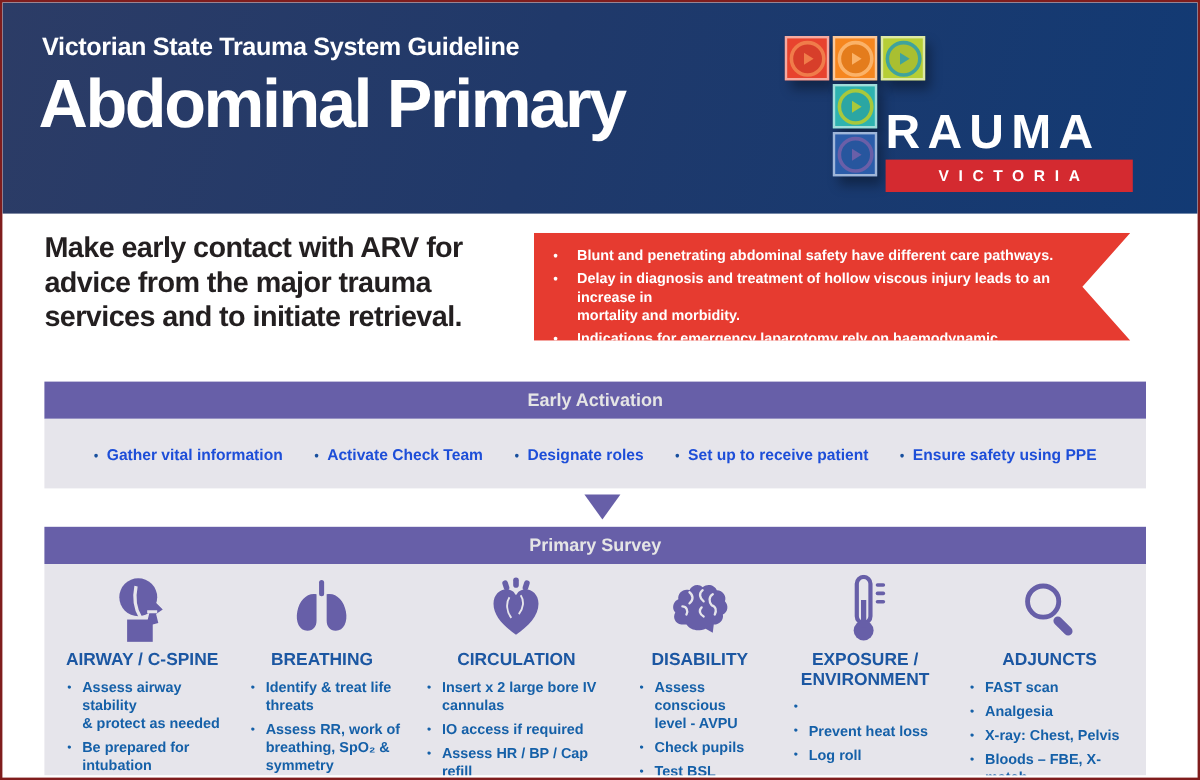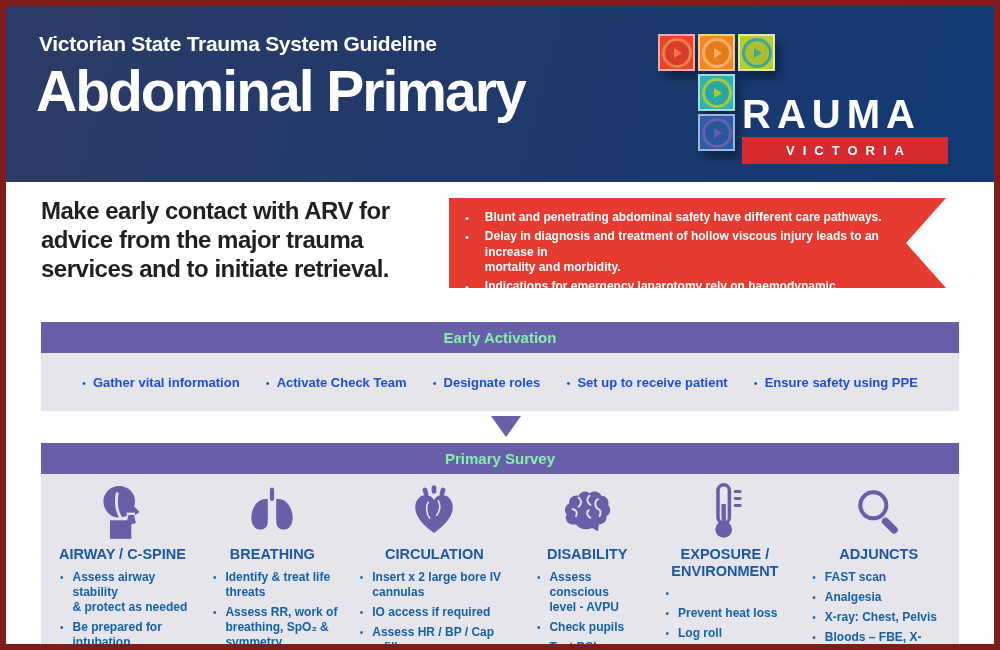--- a/index.html
+++ b/index.html
@@ -1,18 +1,18 @@
 <!DOCTYPE html>
 <html><head>
 <meta charset="utf-8">
 <style>
   html,body{margin:0;padding:0;background:#fff;}
   .page{
     position:relative;width:1000px;height:650px;overflow:hidden;
-    box-sizing:border-box;border:6px solid #7f1d1d;background:#fff;
+    box-sizing:border-box;border:2px solid #7f1d1d;background:#fff;
     font-family:"Liberation Sans","DejaVu Sans",sans-serif;
   }
   
   .hdr{position:absolute;left:0;top:0;width:100%;height:176px;
     background:linear-gradient(105deg,#2c3c66 0%,#20396a 45%,#123a74 100%);}
   .eyebrow{position:absolute;left:33px;top:26px;color:#fff;font-size:21px;font-weight:700;letter-spacing:-.3px;}
   .big-title{position:absolute;left:30px;top:52px;color:#fff;font-size:57px;font-weight:700;letter-spacing:-2px;}
   
   .logo{position:absolute;left:652px;top:28px;width:292px;height:122px;}
   .tile{position:absolute;width:37px;height:37px;box-sizing:border-box;
@@ -38,21 +38,21 @@
   .ribbon{position:absolute;left:443px;top:192px;width:497px;height:90px;background:#e63b30;
     clip-path:polygon(0 0,100% 0,calc(100% - 40px) 50%,100% 100%,0 100%);
     box-sizing:border-box;padding:12px 60px 10px 16px;}
   .ribbon ul{margin:0;padding:0;list-style:none;}
   .ribbon li{display:flex;gap:16px;margin-bottom:3px;}
   .ribbon .blt{color:#fff;font-size:11px;line-height:16px;}
   .ribbon .txt{color:#fff;font-size:12px;font-weight:700;line-height:15.5px;white-space:pre-line;}
   
   .bar{position:absolute;left:35px;width:918px;height:31px;background:#675fa8;
     display:flex;align-items:center;justify-content:center;}
-  .bar span{color:#86efac;font-size:15px;font-weight:700;}
+  .bar span{color:#e5e5e5;font-size:15px;font-weight:700;}
   .ea-bar{top:316px;} .ps-bar{top:437px;}
   .panel{position:absolute;left:35px;width:918px;background:#e6e5eb;}
   .ea-panel{top:347px;height:58px;}
   .ea-panel ul{margin:0;padding:0 28px;list-style:none;height:100%;
     display:flex;align-items:center;justify-content:space-around;}
   .ea-panel li{display:flex;gap:7px;align-items:baseline;}
   .ea-panel .blt{color:#174f9e;font-size:11px;}
   .ea-panel .txt{color:#1d4ed8;font-size:13px;font-weight:700;}
   .arrow-down{position:absolute;left:485px;top:410px;width:0;height:0;
     border-left:15px solid transparent;border-right:15px solid transparent;border-top:21px solid #675fa8;}

